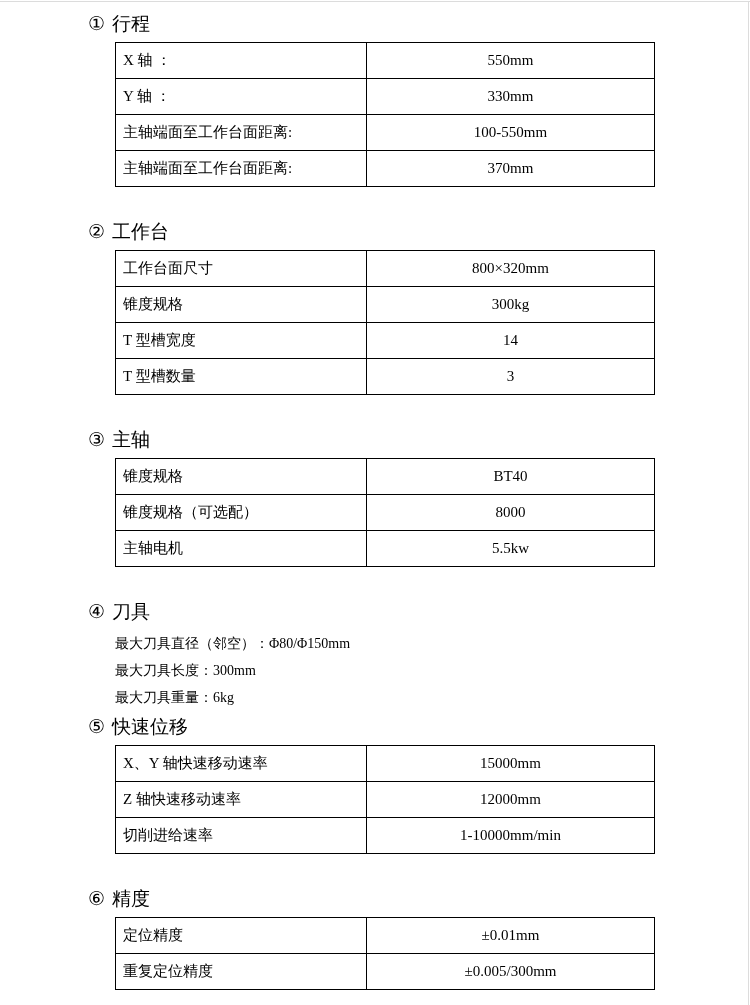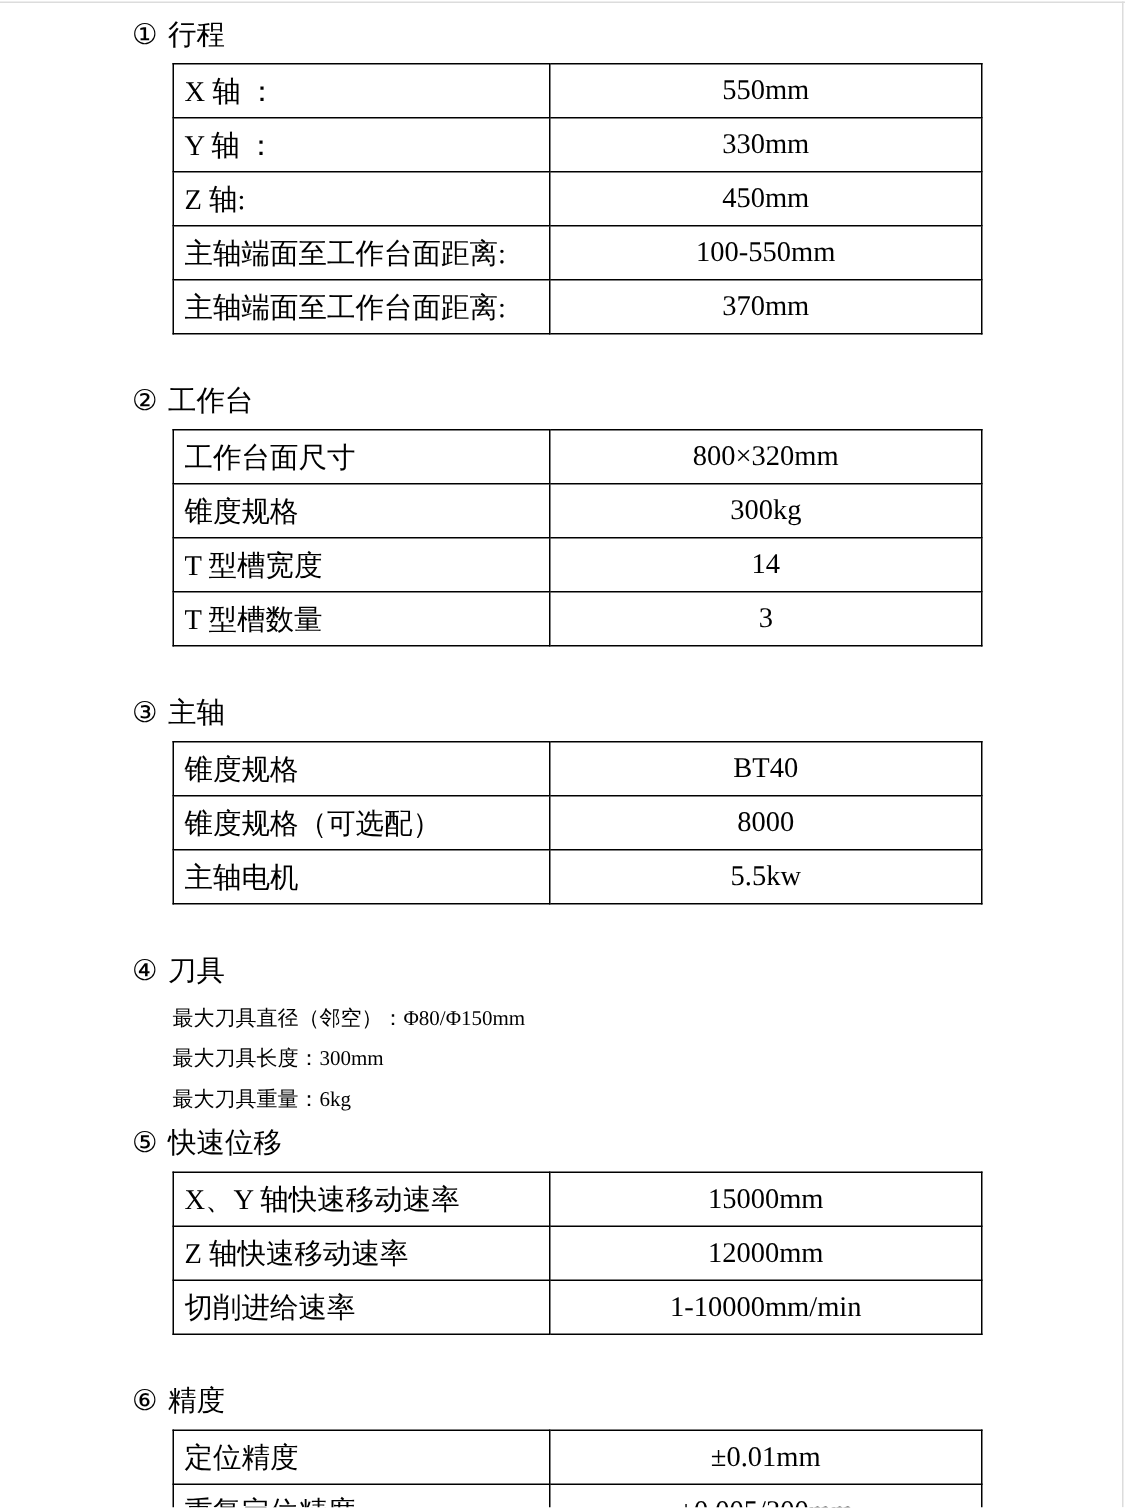--- a/index.html
+++ b/index.html
@@ -42,21 +42,21 @@
   .heading .num { font-size: 19px; }
   .spec-table {
     border-collapse: collapse;
     margin-left: 27px;
     width: 540px;
     table-layout: fixed;
   }
   .spec-table td {
     border: 1px solid #000000;
     height: 35px;
-    font-size: 19px;
+    font-size: 15px;
     padding: 0;
     vertical-align: middle;
   }
   .spec-table td.label {
     width: 243px;
     text-align: left;
     padding-left: 7px;
   }
   .spec-table td.value {
     text-align: center;
@@ -84,24 +84,20 @@
     </h2>
     <table class="spec-table">
       <tbody>
         <tr>
           <td class="label">X 轴 ：</td>
           <td class="value">550mm</td>
         </tr>
         <tr>
           <td class="label">Y 轴 ：</td>
           <td class="value">330mm</td>
-        </tr>
-        <tr>
-          <td class="label">Z 轴:</td>
-          <td class="value">450mm</td>
         </tr>
         <tr>
           <td class="label">主轴端面至工作台面距离:</td>
           <td class="value">100-550mm</td>
         </tr>
         <tr>
           <td class="label">主轴端面至工作台面距离:</td>
           <td class="value">370mm</td>
         </tr>
       </tbody>

